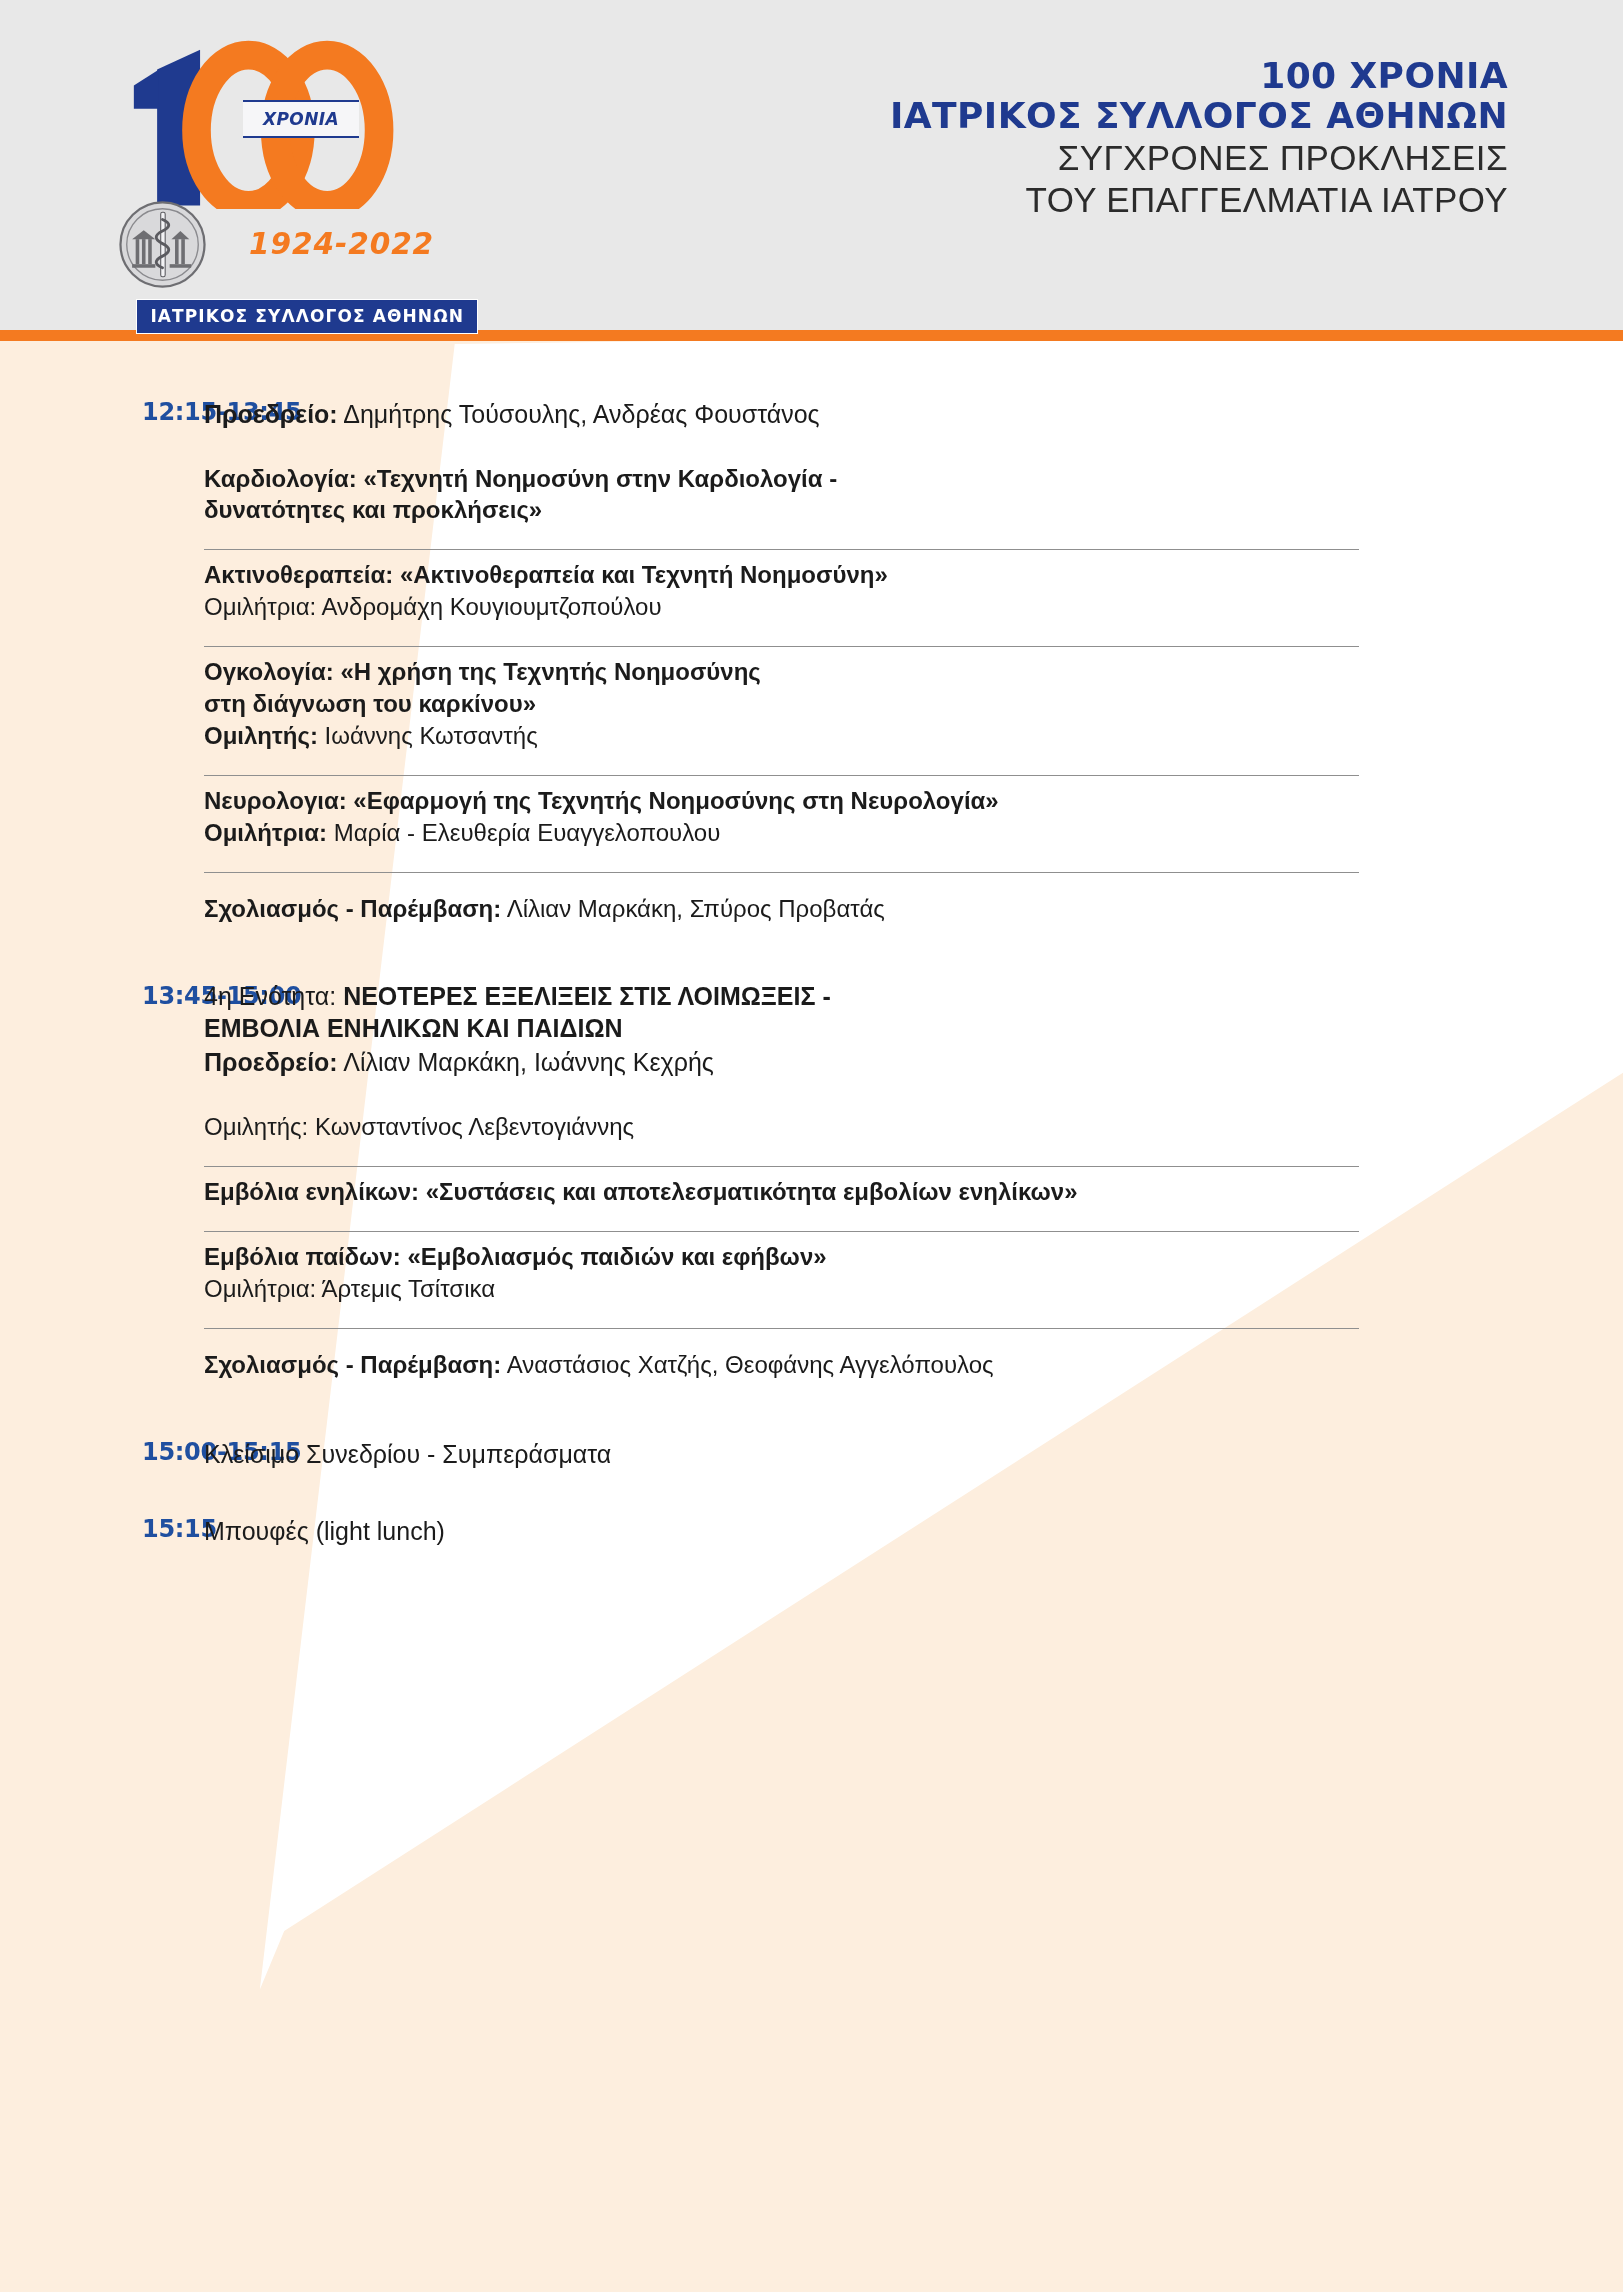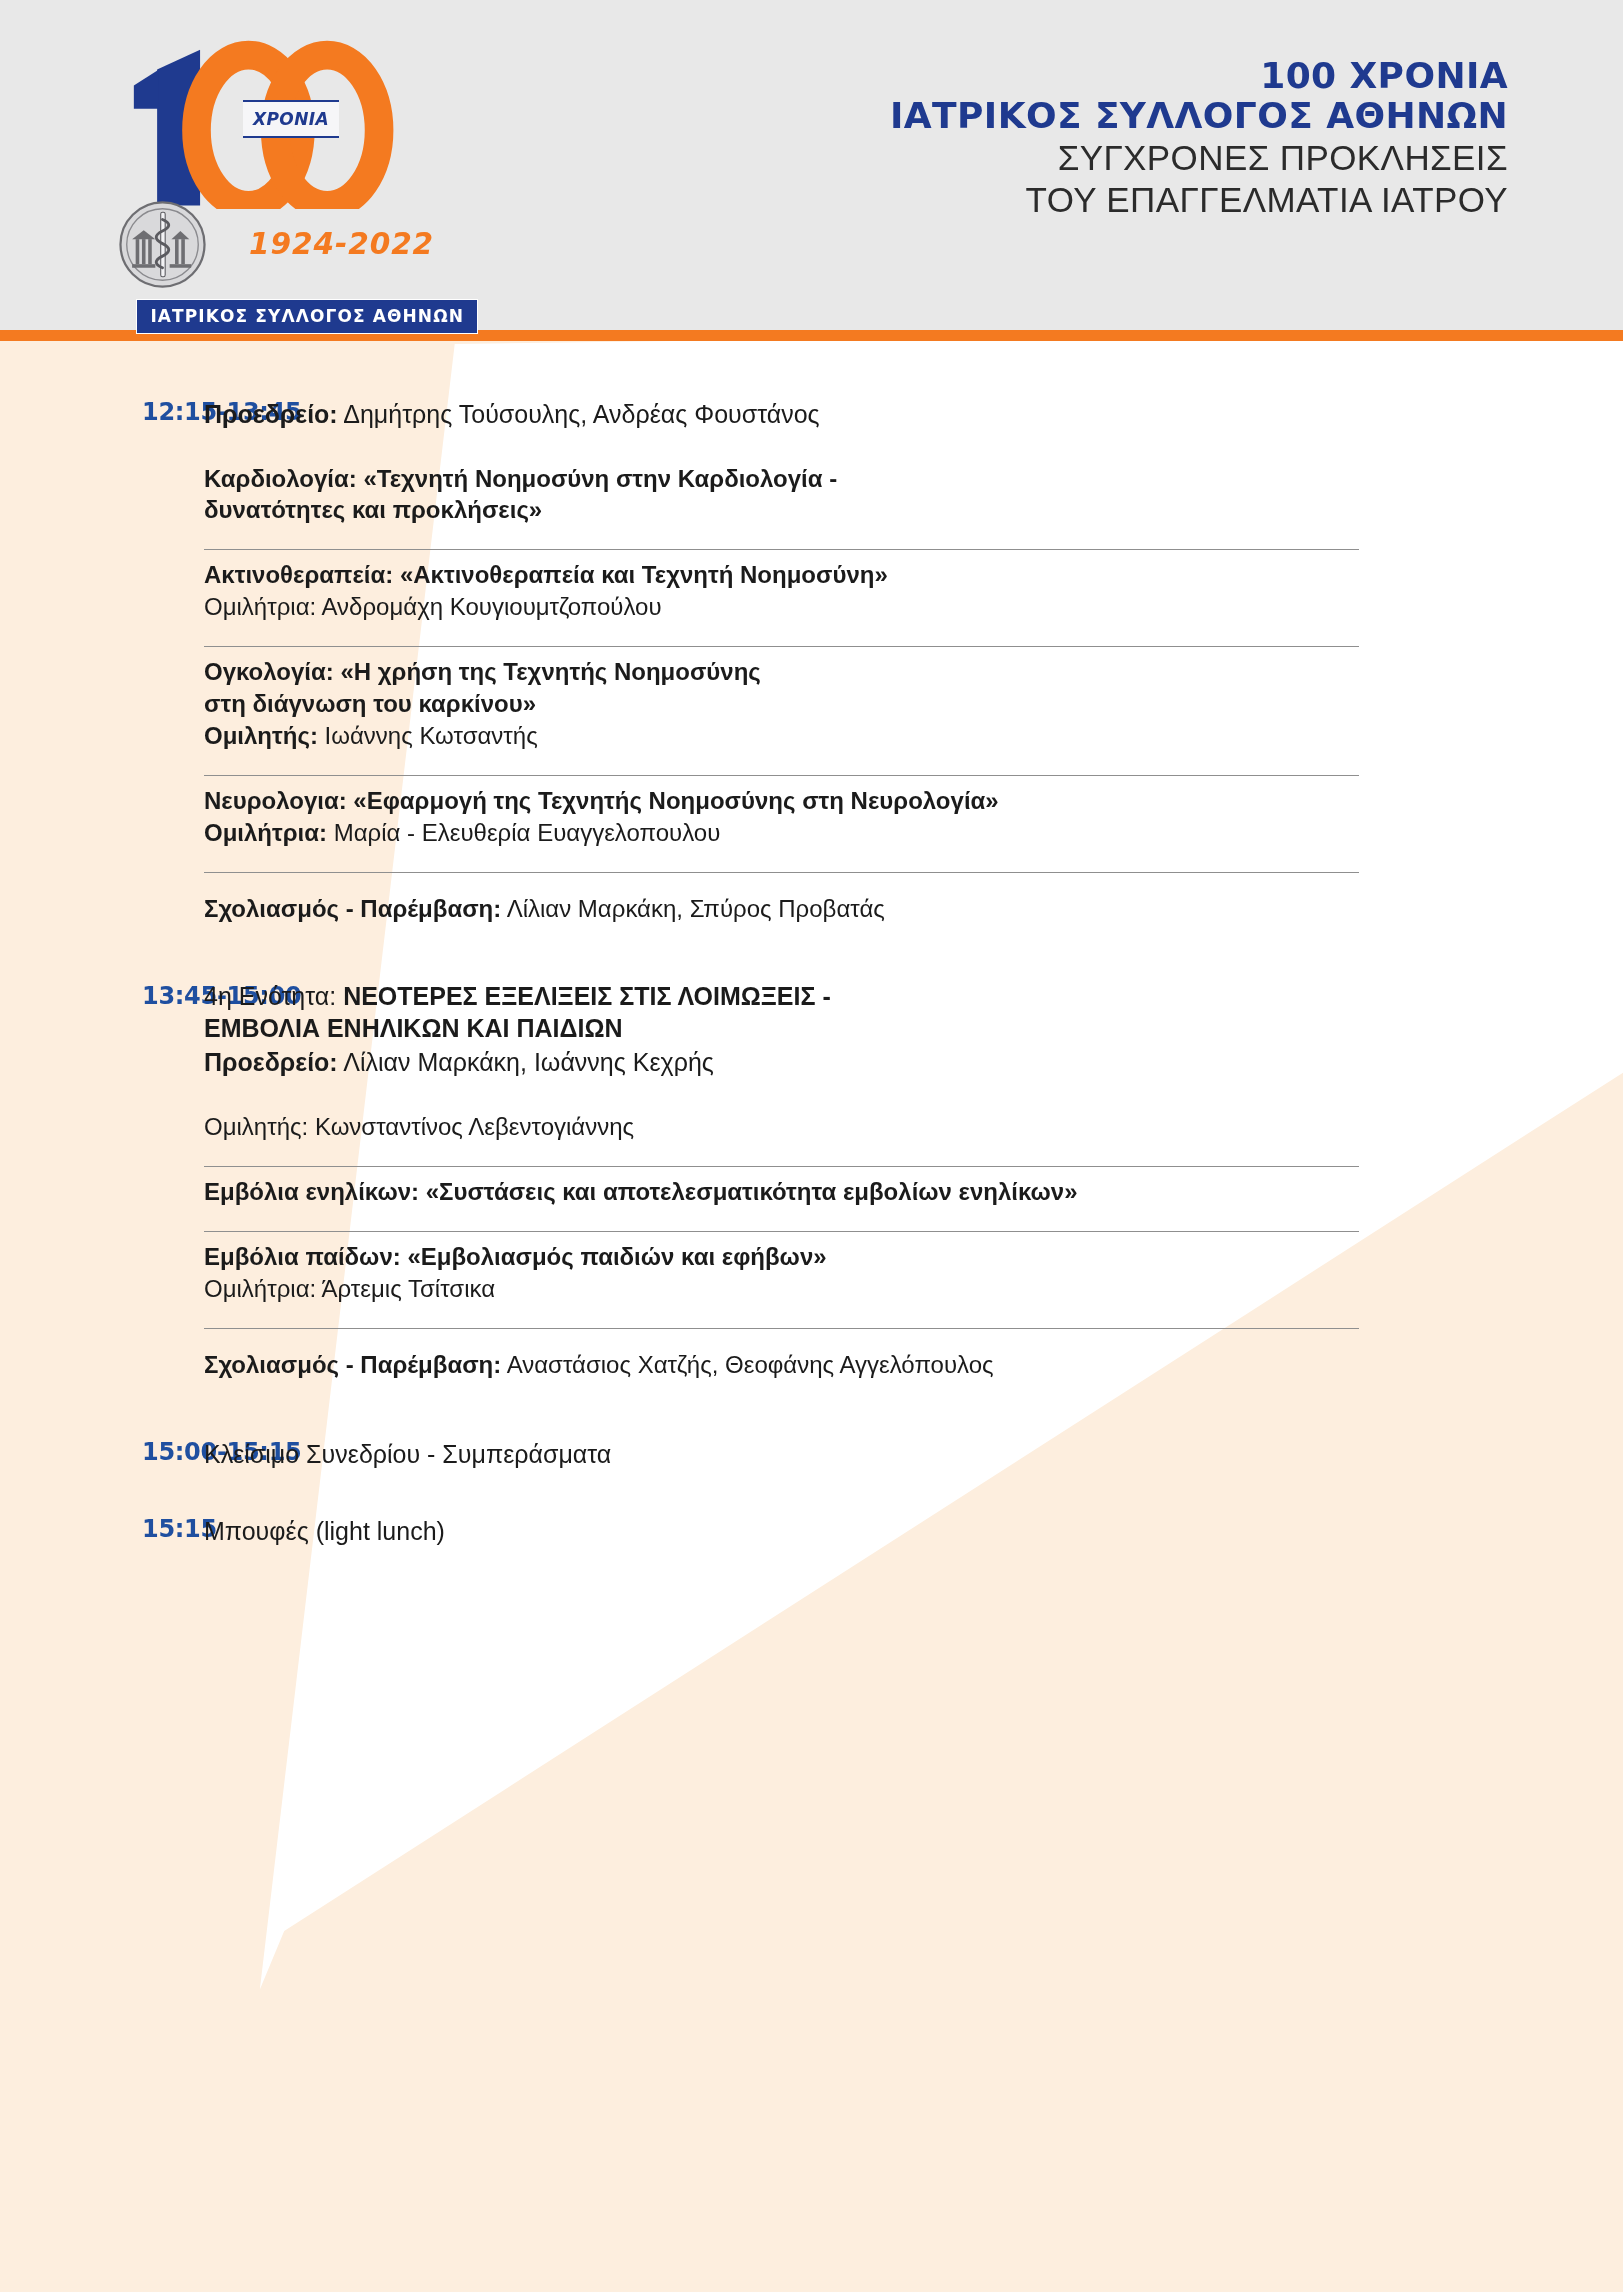--- a/index.html
+++ b/index.html
@@ -254,21 +254,21 @@
     <div class="logo-100">
       <svg width="358" height="179" viewBox="0 0 400 200" xmlns="http://www.w3.org/2000/svg" aria-hidden="true">
 
         <path d="M56 44 L104 22 L104 196 L56 196 Z" fill="#1f3a8f"></path>
         <path d="M30 62 L58 44 L58 88 L30 88 Z" fill="#1f3a8f"></path>
 
         <ellipse cx="158" cy="112" rx="58" ry="84" fill="none" stroke="#f47a20" stroke-width="32"></ellipse>
 
         <ellipse cx="246" cy="112" rx="58" ry="84" fill="none" stroke="#f47a20" stroke-width="32"></ellipse>
       </svg>
-      <div style="position:absolute;left:136px;top:70px;width:96px;height:34px;background:#f6f6f8;border-top:2.7px solid #1f3a8f;border-bottom:2.7px solid #1f3a8f;display:flex;align-items:center;justify-content:center;">
+      <div style="position:absolute;left:136px;top:70px;width:116px;height:34px;background:#f6f6f8;border-top:2.7px solid #1f3a8f;border-bottom:2.7px solid #1f3a8f;display:flex;align-items:center;justify-content:center;">
         <span style="font-family:'DejaVu Sans',sans-serif;font-size:17px;font-weight:bold;font-style:italic;color:#1f3a8f;letter-spacing:0.4px;">ΧΡΟΝΙΑ</span>
       </div>
     </div>
 
     <div class="emblem-row">
       <div class="emblem">
         <svg width="93" height="93" viewBox="0 0 104 104" xmlns="http://www.w3.org/2000/svg" aria-hidden="true">
           <circle cx="52" cy="52" r="47" fill="#d9d9db" stroke="#6e6e72" stroke-width="2.5"></circle>
           <circle cx="52" cy="52" r="40" fill="none" stroke="#8a8a8e" stroke-width="1.5"></circle>
 

